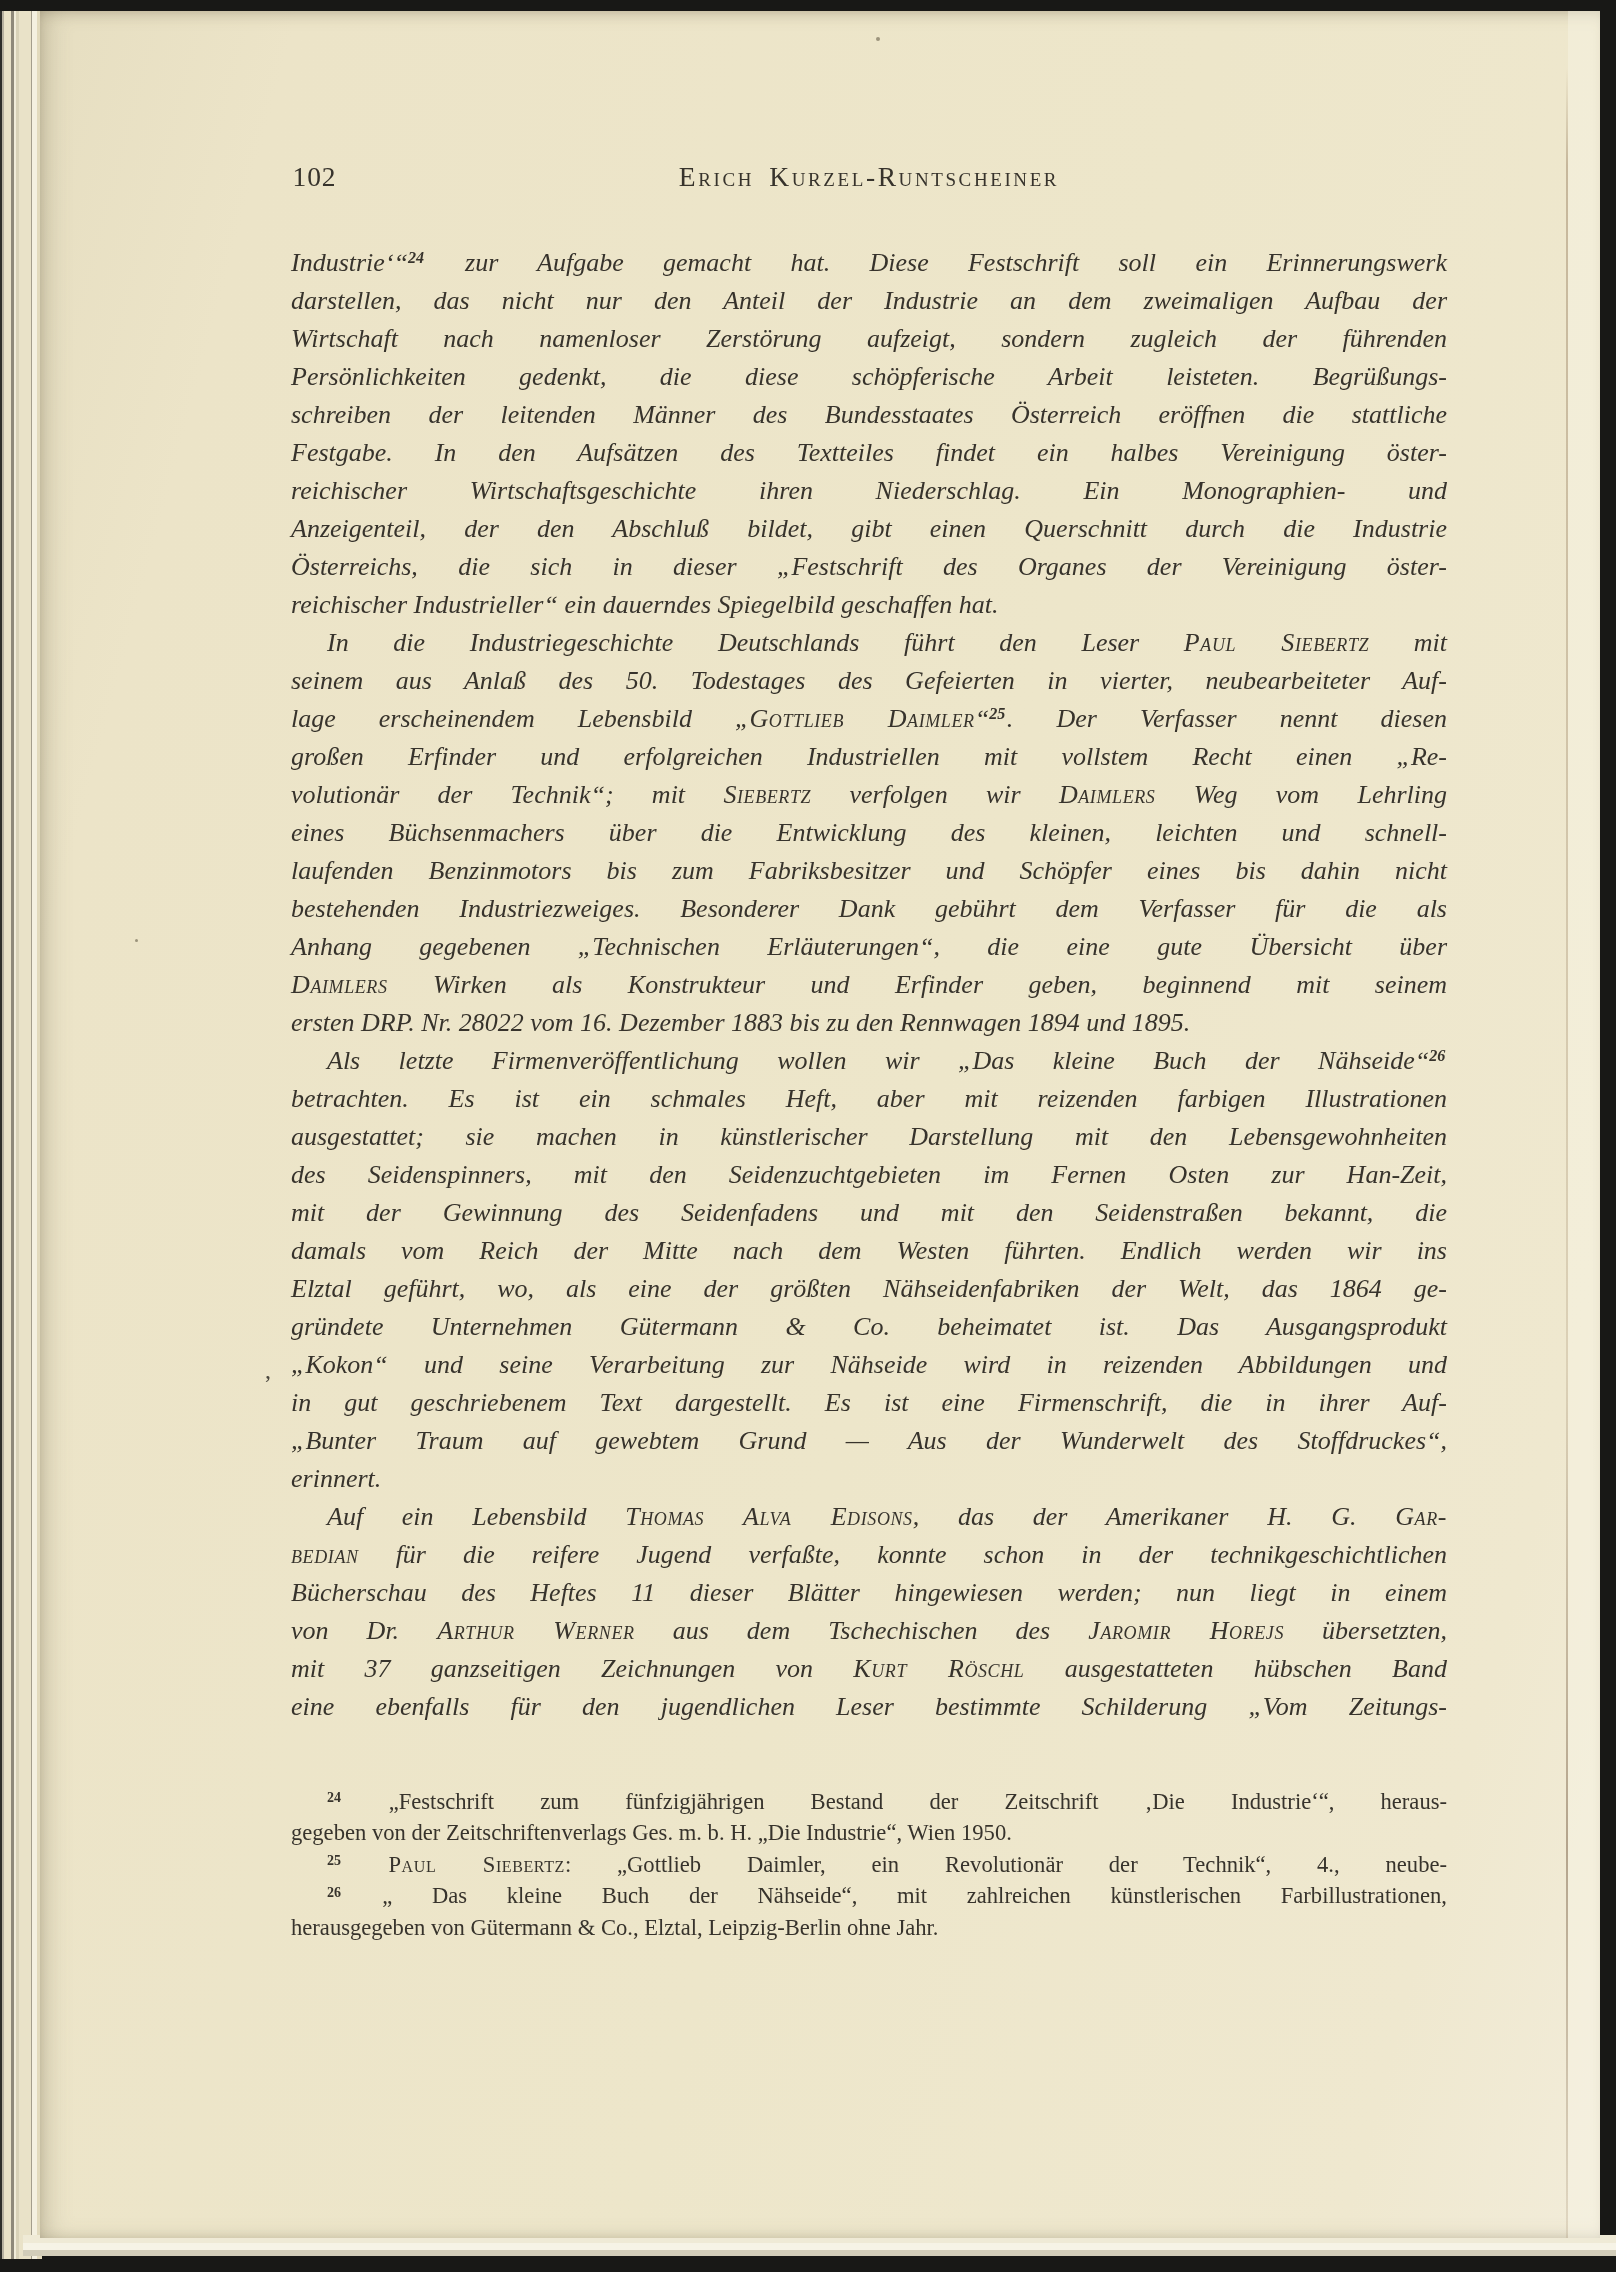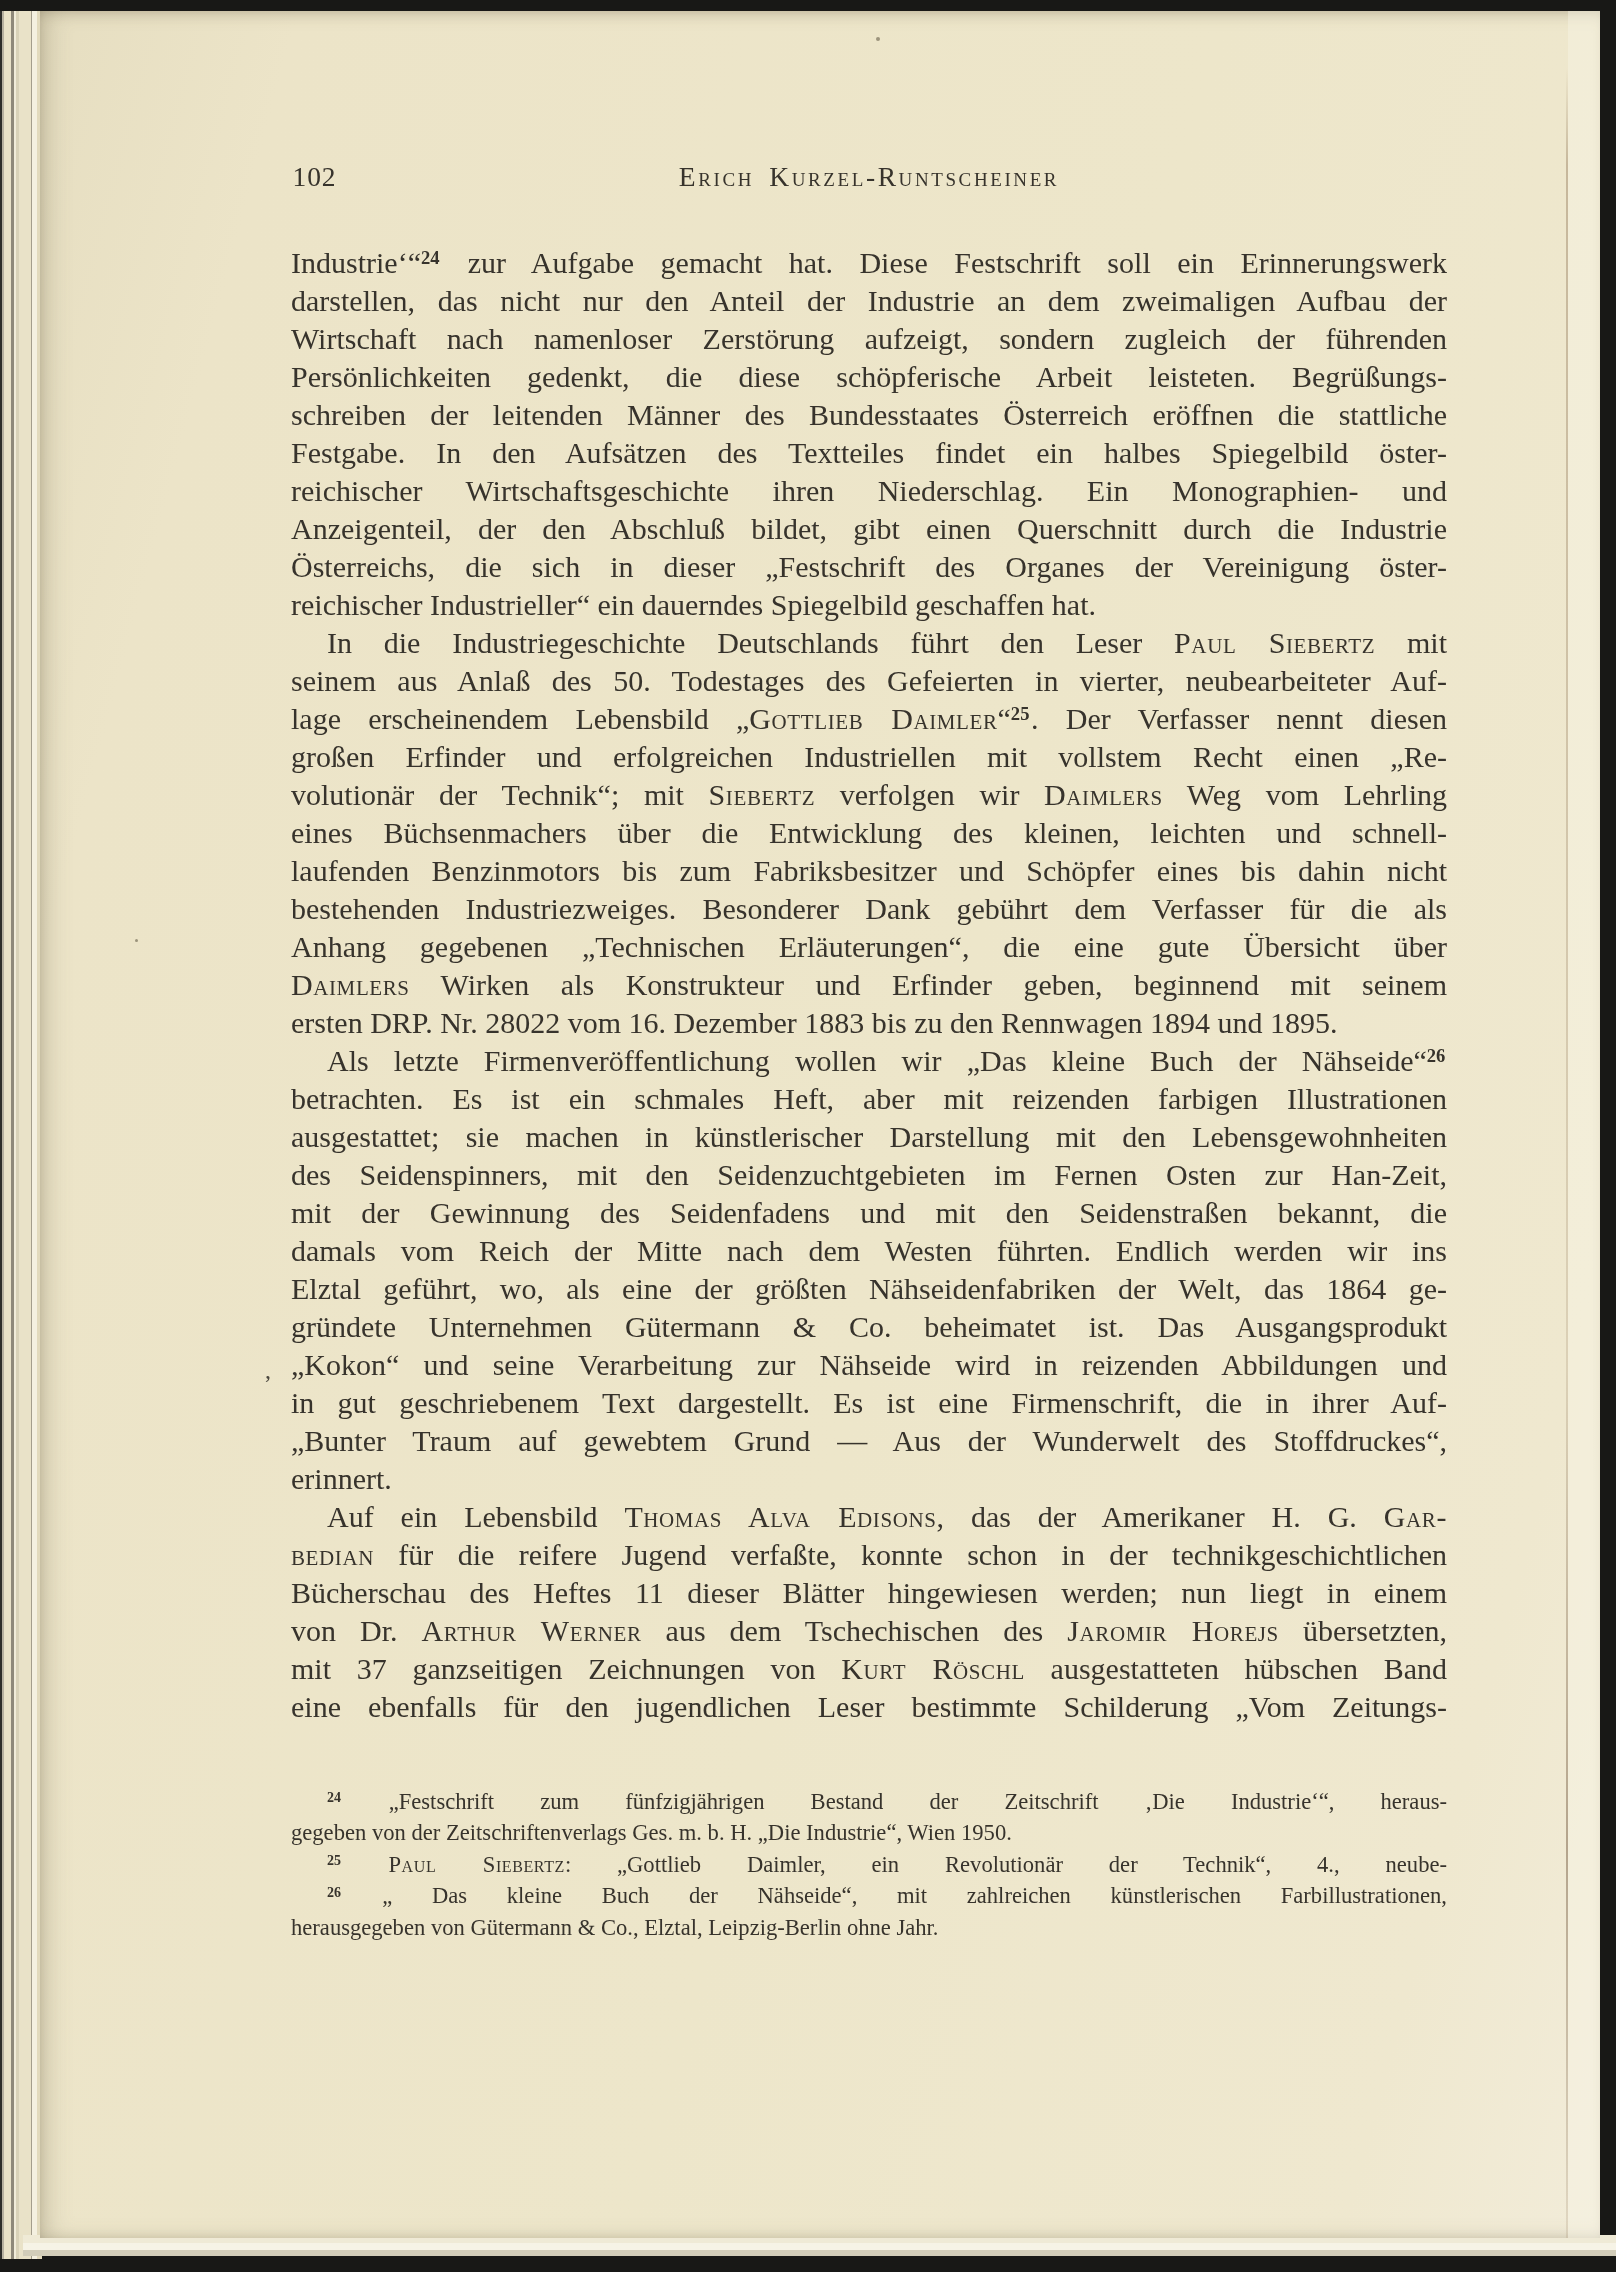--- a/index.html
+++ b/index.html
@@ -41,21 +41,21 @@
   .crease{
     position:absolute;top:57px;bottom:0;left:1526px;width:2.4px;
     background:linear-gradient(to bottom,rgba(150,125,95,0) 0,rgba(150,125,95,.45) 97px,rgba(150,125,95,.22) 60%,rgba(120,95,70,.5) 82%,rgba(150,125,95,.18) 100%);
   }
   .pagehead{position:absolute;top:150px;left:251px;width:1156px;height:39px;font-size:27.5px;}
   .pagenum{position:absolute;left:1.6px;top:0;letter-spacing:0.8px;}
   .runhead{
     display:block;text-align:center;
     font-variant:small-caps;letter-spacing:2.6px;word-spacing:5.7px;
   }
-  .bodytext{position:absolute;top:233px;left:251px;width:1156px;font-size:30px;}
+  .bodytext{position:absolute;top:233px;left:251px;width:1156px;font-size:26px;font-style:italic;}
   .bodytext .line{line-height:38px;height:38px;white-space:normal;}
   .line{text-align:justify;text-align-last:justify;}
   .line.last{text-align-last:left;}
   .line.indent{text-indent:36px;}
   .footnotes{position:absolute;top:1770px;left:251px;width:1156px;font-size:22.6px;}
   .footnotes .line{line-height:41px;height:31.5px;}
   .sc{font-variant:small-caps;letter-spacing:0.6px;margin-top:8px;}
   sup{
     font-size:.62em;vertical-align:baseline;position:relative;top:-.45em;
     font-weight:bold;letter-spacing:0;padding-right:1.6px;
@@ -78,21 +78,21 @@
     <span class="runhead">Erich Kurzel-Runtscheiner</span>
   </div>
 
   <div class="bodytext" id="body-container">
       <div>
         <div class="line">Industrie‘“<sup>24</sup> zur Aufgabe gemacht hat.  Diese Festschrift soll ein Erinnerungswerk</div>
         <div class="line">darstellen, das nicht nur den Anteil der Industrie an dem zweimaligen Aufbau der</div>
         <div class="line">Wirtschaft nach namenloser Zerstörung aufzeigt, sondern zugleich der führenden</div>
         <div class="line">Persönlichkeiten gedenkt, die diese schöpferische Arbeit leisteten.  Begrüßungs-</div>
         <div class="line">schreiben der leitenden Männer des Bundesstaates Österreich eröffnen die stattliche</div>
-        <div class="line">Festgabe.  In den Aufsätzen des Textteiles findet ein halbes Spiegelbild öster-</div>
+        <div class="line">Festgabe.  In den Aufsätzen des Textteiles findet ein halbes Vereinigung öster-</div>
         <div class="line">reichischer Wirtschaftsgeschichte ihren Niederschlag.  Ein Monographien- und</div>
         <div class="line">Anzeigenteil, der den Abschluß bildet, gibt einen Querschnitt durch die Industrie</div>
         <div class="line">Österreichs, die sich in dieser „Festschrift des Organes der Vereinigung öster-</div>
         <div class="line last">reichischer Industrieller“ ein dauerndes Spiegelbild geschaffen hat.</div>
       </div>
       <div>
         <div class="line indent">In die Industriegeschichte Deutschlands führt den Leser <span class="sc">Paul Siebertz</span> mit</div>
         <div class="line">seinem aus Anlaß des 50. Todestages des Gefeierten in vierter, neubearbeiteter Auf-</div>
         <div class="line">lage erscheinendem Lebensbild „<span class="sc">Gottlieb Daimler</span>“<sup>25</sup>.  Der Verfasser nennt diesen</div>
         <div class="line">großen Erfinder und erfolgreichen Industriellen mit vollstem Recht einen „Re-</div>

